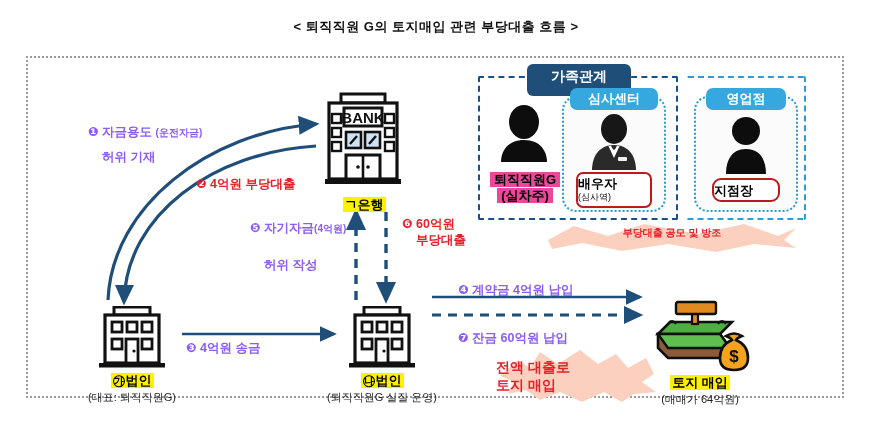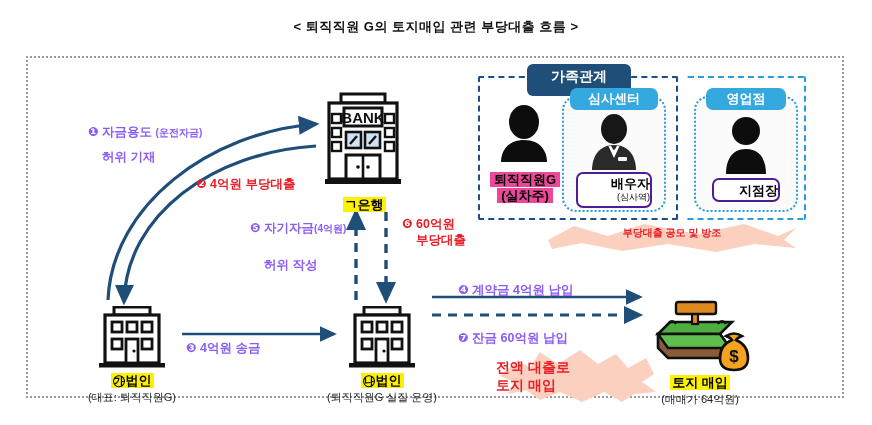--- a/index.html
+++ b/index.html
@@ -59,28 +59,28 @@
     font-size:13px;font-weight:bold;text-align:center;line-height:22px;height:22px;
   }
   #review-center-pill{left:570px;top:88px;width:88px;}
   #branch-pill{left:706px;top:88px;width:80px;}
 
   
   .silhouette{width:52px;height:58px;}
 
   
   .name-plate{
-    border:2px solid #4c1d95;border-radius:7px;background:#fff;
-    text-align:right;box-sizing:border-box;
+    border:2px solid #b91c1c;border-radius:7px;background:#fff;
+    text-align:left;box-sizing:border-box;
   }
   #spouse-plate{left:576px;top:172px;width:76px;height:36px;padding-top:2px;}
   #spouse-plate .nm{font-size:13px;font-weight:bold;color:#000;line-height:15px;}
   #spouse-plate .sub{font-size:9px;color:#000;line-height:12px;}
   #manager-plate{left:712px;top:178px;width:68px;height:24px;line-height:22px;
-    font-size:13px;font-weight:bold;color:#000;}
+    font-size:13px;font-weight:bold;color:#000;border-radius:9px;}
 
   #retiree-label{
     left:480px;top:172px;width:90px;text-align:center;
     font-size:13px;font-weight:bold;color:#000;line-height:16px;
   }
   #retiree-label span{background:#ec4899;padding:0 4px;}
 
   
   #collusion-banner{left:548px;top:222px;width:248px;height:30px;}
   #collusion-text{

